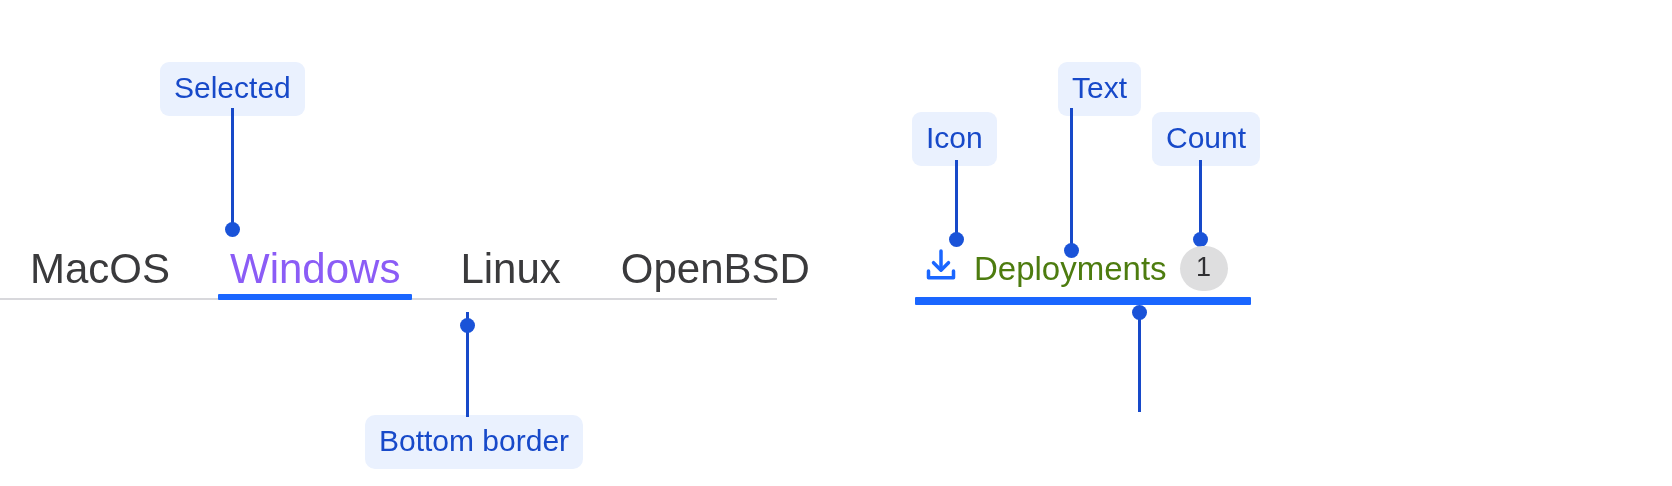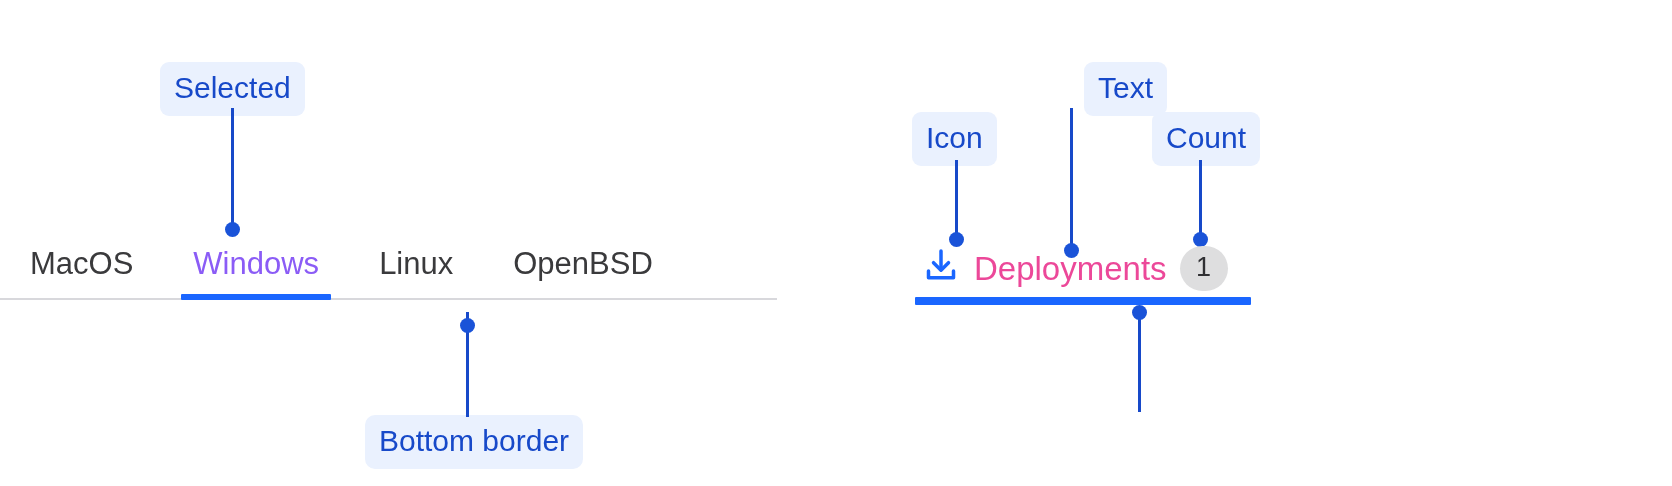--- a/index.html
+++ b/index.html
@@ -56,21 +56,21 @@
   .tabs-row {
     position: absolute;
     left: 0;
     top: 0;
     display: flex;
     align-items: flex-start;
     height: 55px;
   }
   .tab-item {
     position: relative;
-    font-size: 31px;
+    font-size: 42px;
     line-height: 1;
     color: #3a3a3c;
     padding: 5px 30px 0 30px;
     white-space: nowrap;
     height: 55px;
   }
   .tab-item.selected { color: #8b5cf6; }
   .tab-underline {
     position: absolute;
     left: 18px;
@@ -92,21 +92,21 @@
     display: flex;
     align-items: center;
     gap: 13px;
     height: 50px;
     padding: 0 6px;
   }
   .dl-icon { display: block; }
   .tab-right-label {
     font-size: 33px;
     line-height: 1;
-    color: #ec4899;
+    color: #4d7c0f;
     white-space: nowrap;
     text-align: right;
   }
   .count-pill {
     background: #dededf;
     color: #303033;
     font-size: 27px;
     line-height: 1;
     border-radius: 999px;
     padding: 8px 16px 10px 16px;
@@ -157,21 +157,21 @@
         <span>OpenBSD</span>
       </div>
 
     </div>
   </div>
 
   <div class="anno-badge" style="left:912px; top:112px;">Icon</div>
   <div class="anno-line" style="left:955px; top:160px; height:78px;"></div>
   <div class="anno-dot" style="left:949px; top:232px;"></div>
 
-  <div class="anno-badge" style="left:1084px; top:62px;">Text</div>
+  <div class="anno-badge" style="left:1058px; top:62px;">Text</div>
   <div class="anno-line" style="left:1070px; top:108px; height:140px;"></div>
   <div class="anno-dot" style="left:1064px; top:243px;"></div>
 
   <div class="anno-badge" style="left:1152px; top:112px;">Count</div>
   <div class="anno-line" style="left:1199px; top:160px; height:78px;"></div>
   <div class="anno-dot" style="left:1193px; top:232px;"></div>
 
   <div class="anno-line" style="left:1138px; top:312px; height:100px;"></div>
   <div class="anno-dot" style="left:1132px; top:305px;"></div>
 

